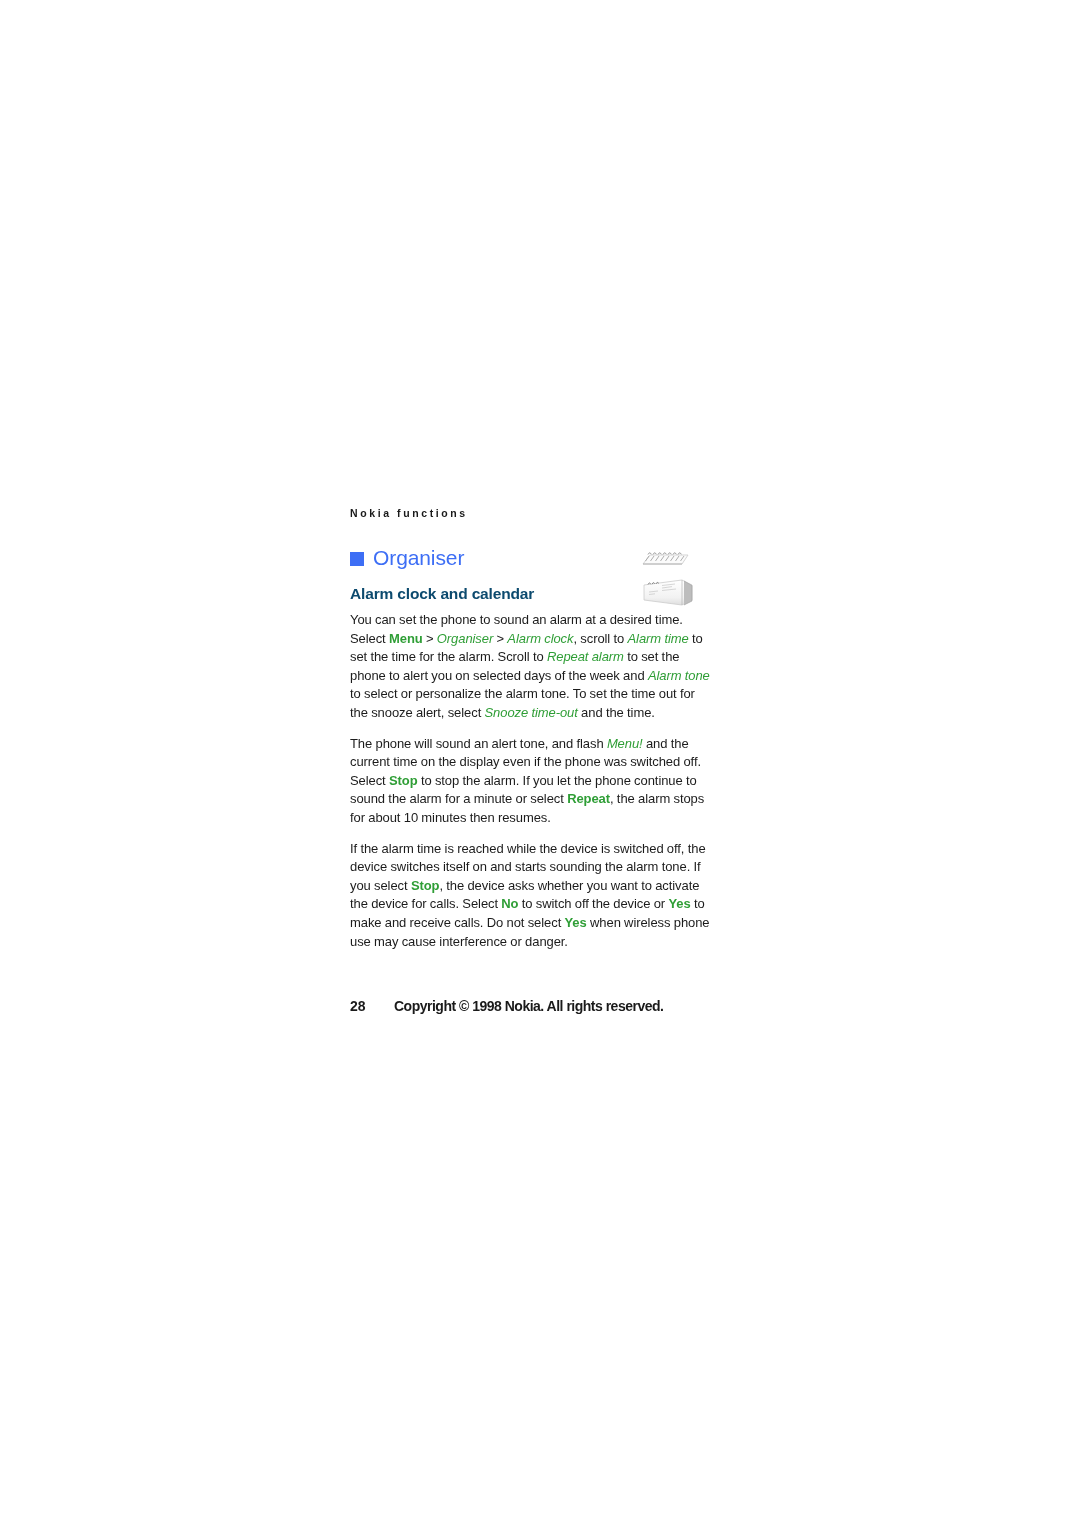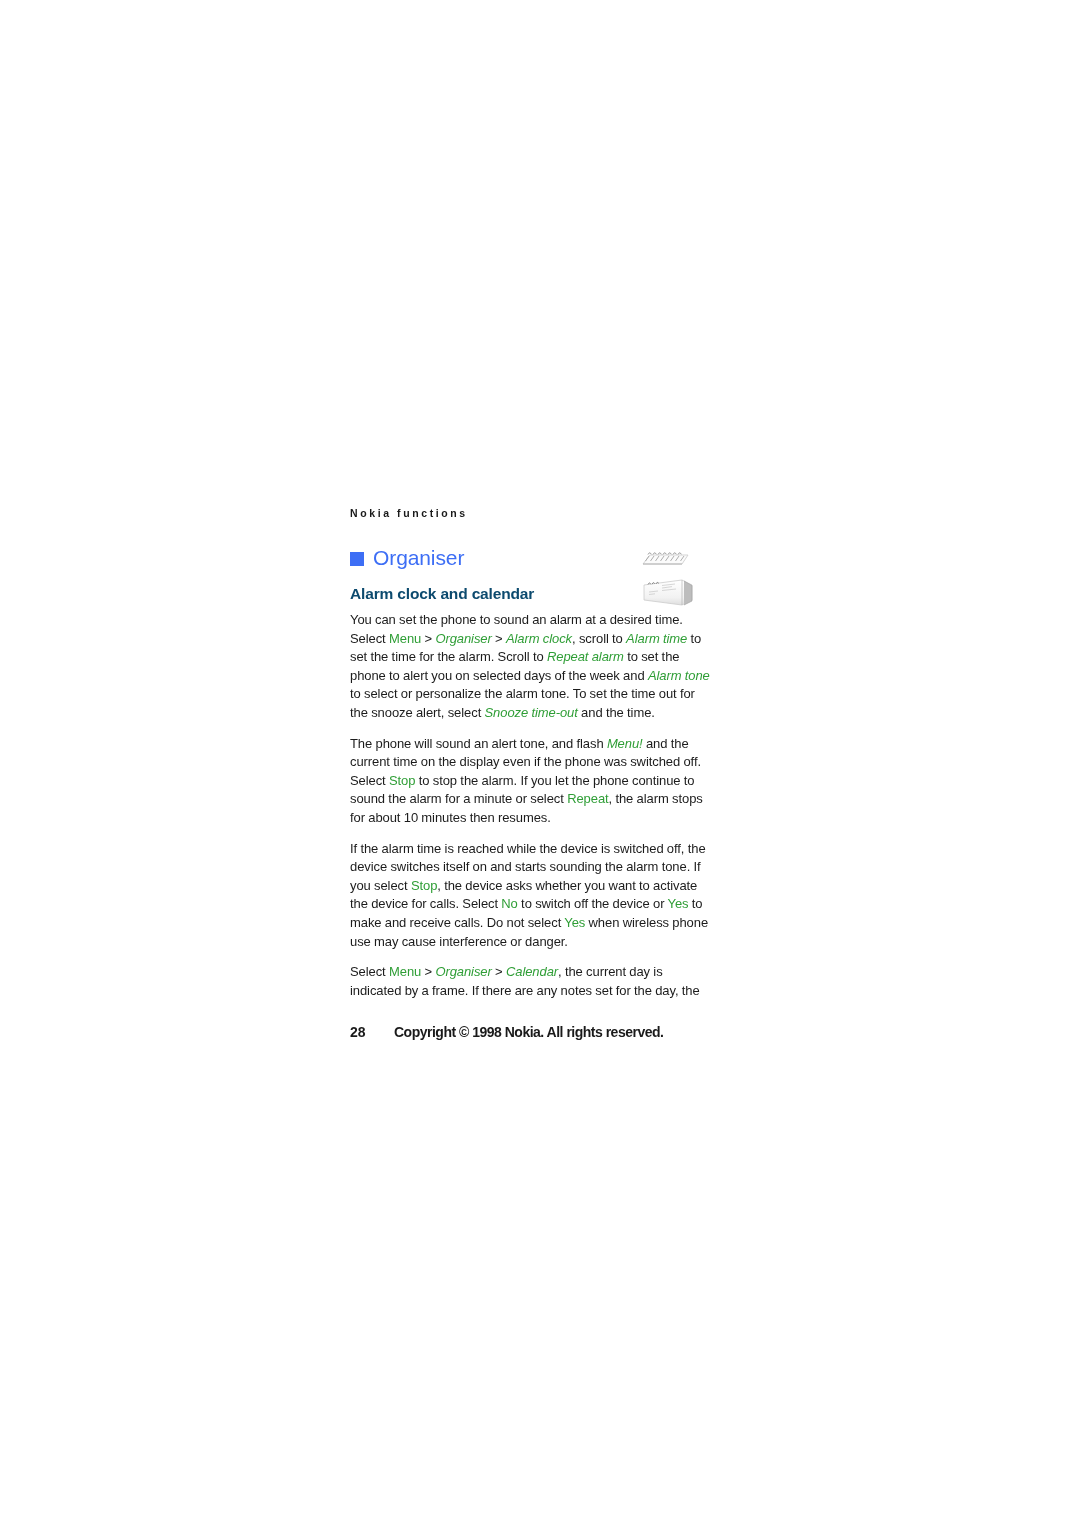--- a/index.html
+++ b/index.html
@@ -88,21 +88,21 @@
     letter-spacing: -0.08px;
     word-spacing: -0.2px;
   }
   p.body:last-of-type {
     margin-bottom: 0;
   }
 
   
   .ui-key {           
     color: #2f9e36;
-    font-weight: normal;
+    font-weight: bold;
   }
   .ui-menu {          
     color: #2f9e36;
     font-style: italic;
   }
   .sep {              
     color: #1c1c1c;
   }
 
   
@@ -125,21 +125,21 @@
     left: 6px;
     top: 31px;
     width: 54px;
     height: 34px;
   }
 
   
   .footer {
     position: absolute;
     left: 350px;
-    top: 1024px;
+    top: 998px;
     width: 362px;
     display: flex;
     align-items: center;
   }
   .footer-pageno {
     font-size: 14px;
     font-weight: bold;
     color: #1a1a1a;
     width: 44px;
     flex: 0 0 auto;
@@ -216,21 +216,20 @@
     <div class="chapter-heading">
       <span class="chapter-bullet"></span>
       <span class="chapter-title">Organiser</span>
     </div>
 
     <div class="section-heading">Alarm clock and calendar</div>
 
     <p class="body">You can set the phone to sound an alarm at a desired time. Select <span class="ui-key">Menu</span><span class="sep"> &gt; </span><span class="ui-menu">Organiser</span><span class="sep"> &gt; </span><span class="ui-menu">Alarm clock</span>, scroll to <span class="ui-menu">Alarm time</span> to set the time for the alarm. Scroll to <span class="ui-menu">Repeat alarm</span> to set the phone to alert you on selected days of the week and <span class="ui-menu">Alarm tone</span> to select or personalize the alarm tone. To set the time out for the snooze alert, select <span class="ui-menu">Snooze time-out</span> and the time.</p>
     <p class="body">The phone will sound an alert tone, and flash <span class="ui-menu">Menu!</span> and the current time on the display even if the phone was switched off. Select <span class="ui-key">Stop</span> to stop the alarm. If you let the phone continue to sound the alarm for a minute or select <span class="ui-key">Repeat</span>, the alarm stops for about 10 minutes then resumes.</p>
     <p class="body">If the alarm time is reached while the device is switched off, the device switches itself on and starts sounding the alarm tone. If you select <span class="ui-key">Stop</span>, the device asks whether you want to activate the device for calls. Select <span class="ui-key">No</span> to switch off the device or <span class="ui-key">Yes</span> to make and receive calls. Do not select <span class="ui-key">Yes</span> when wireless phone use may cause interference or danger.</p>
-    <p class="body">Select <span class="ui-key">Menu</span><span class="sep"> &gt; </span><span class="ui-menu">Organiser</span><span class="sep"> &gt; </span><span class="ui-menu">Calendar</span>, the current day is indicated by a frame. If there are any notes set for the day, the</p>
 
   </div>
 
   <div class="footer">
     <span class="footer-pageno">28</span>
     <span class="footer-copyright">Copyright © 1998 Nokia. All rights reserved.</span>
   </div>
 
 </div>
 

